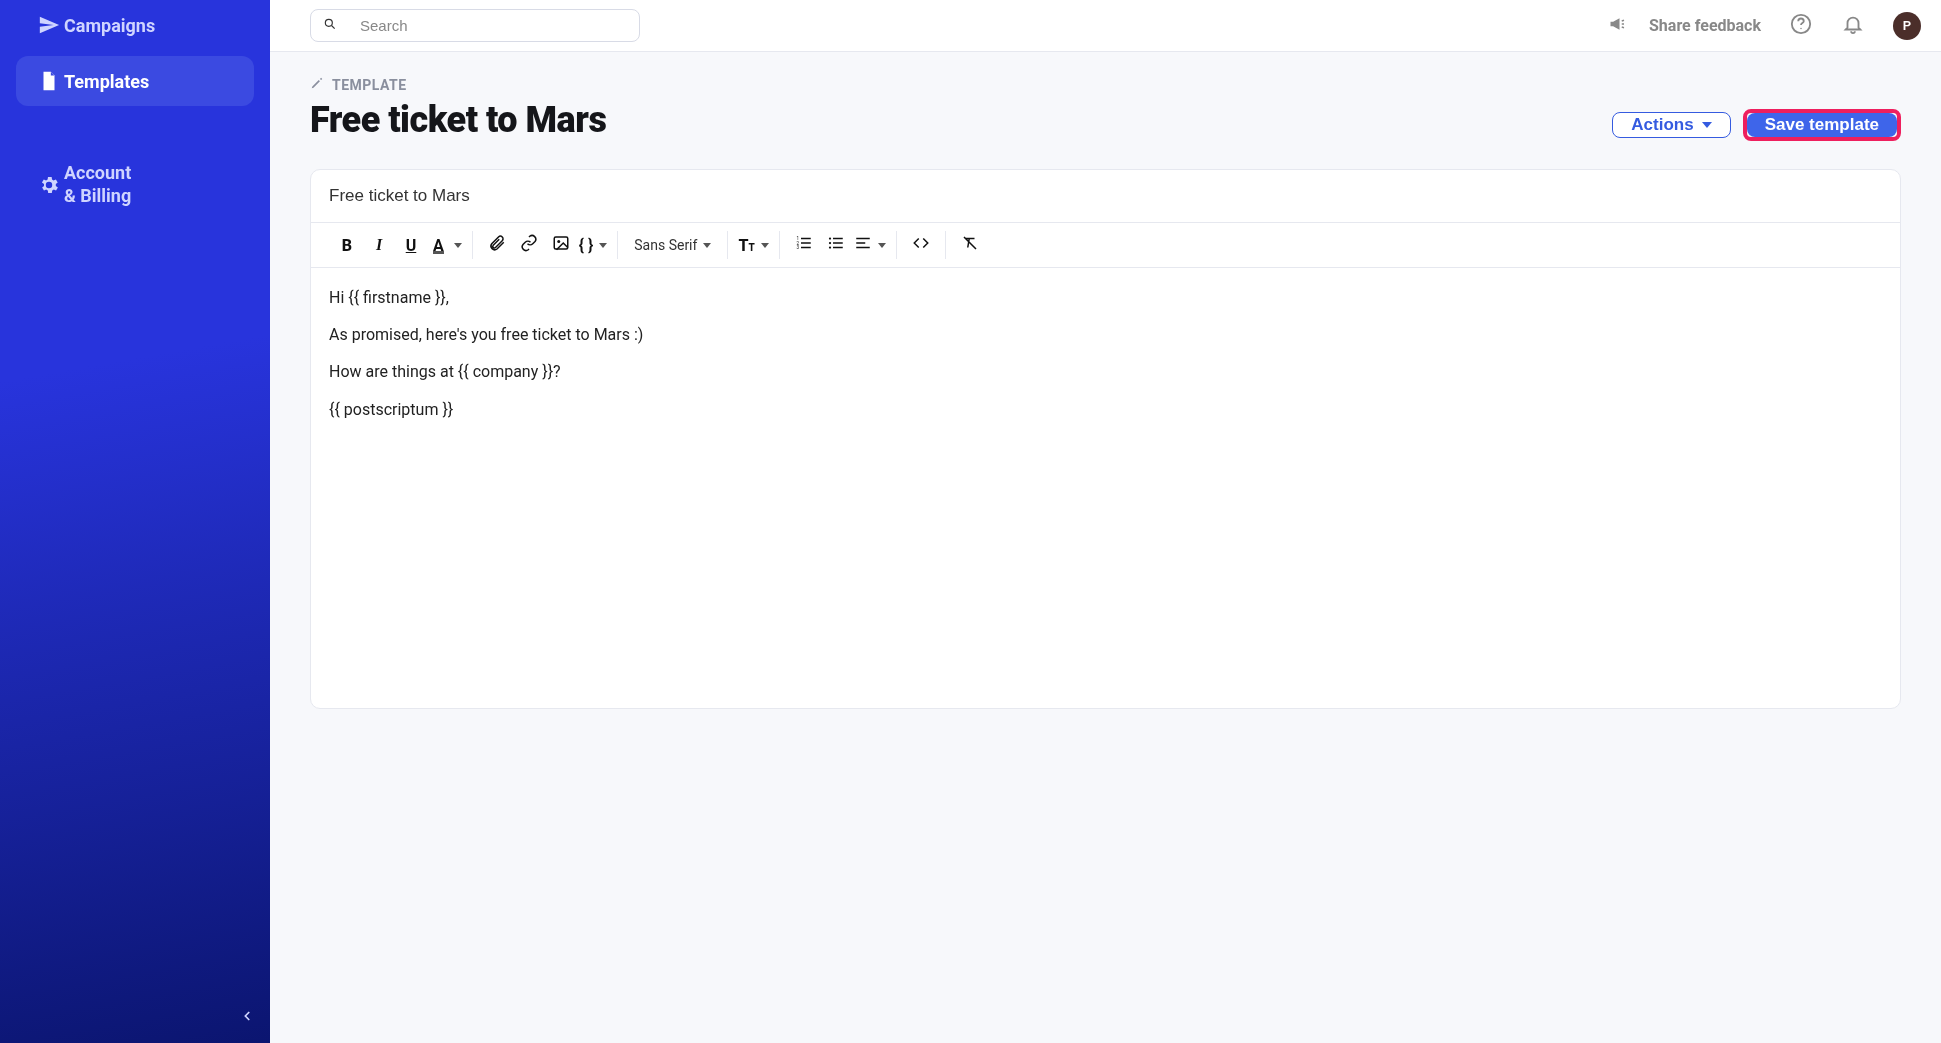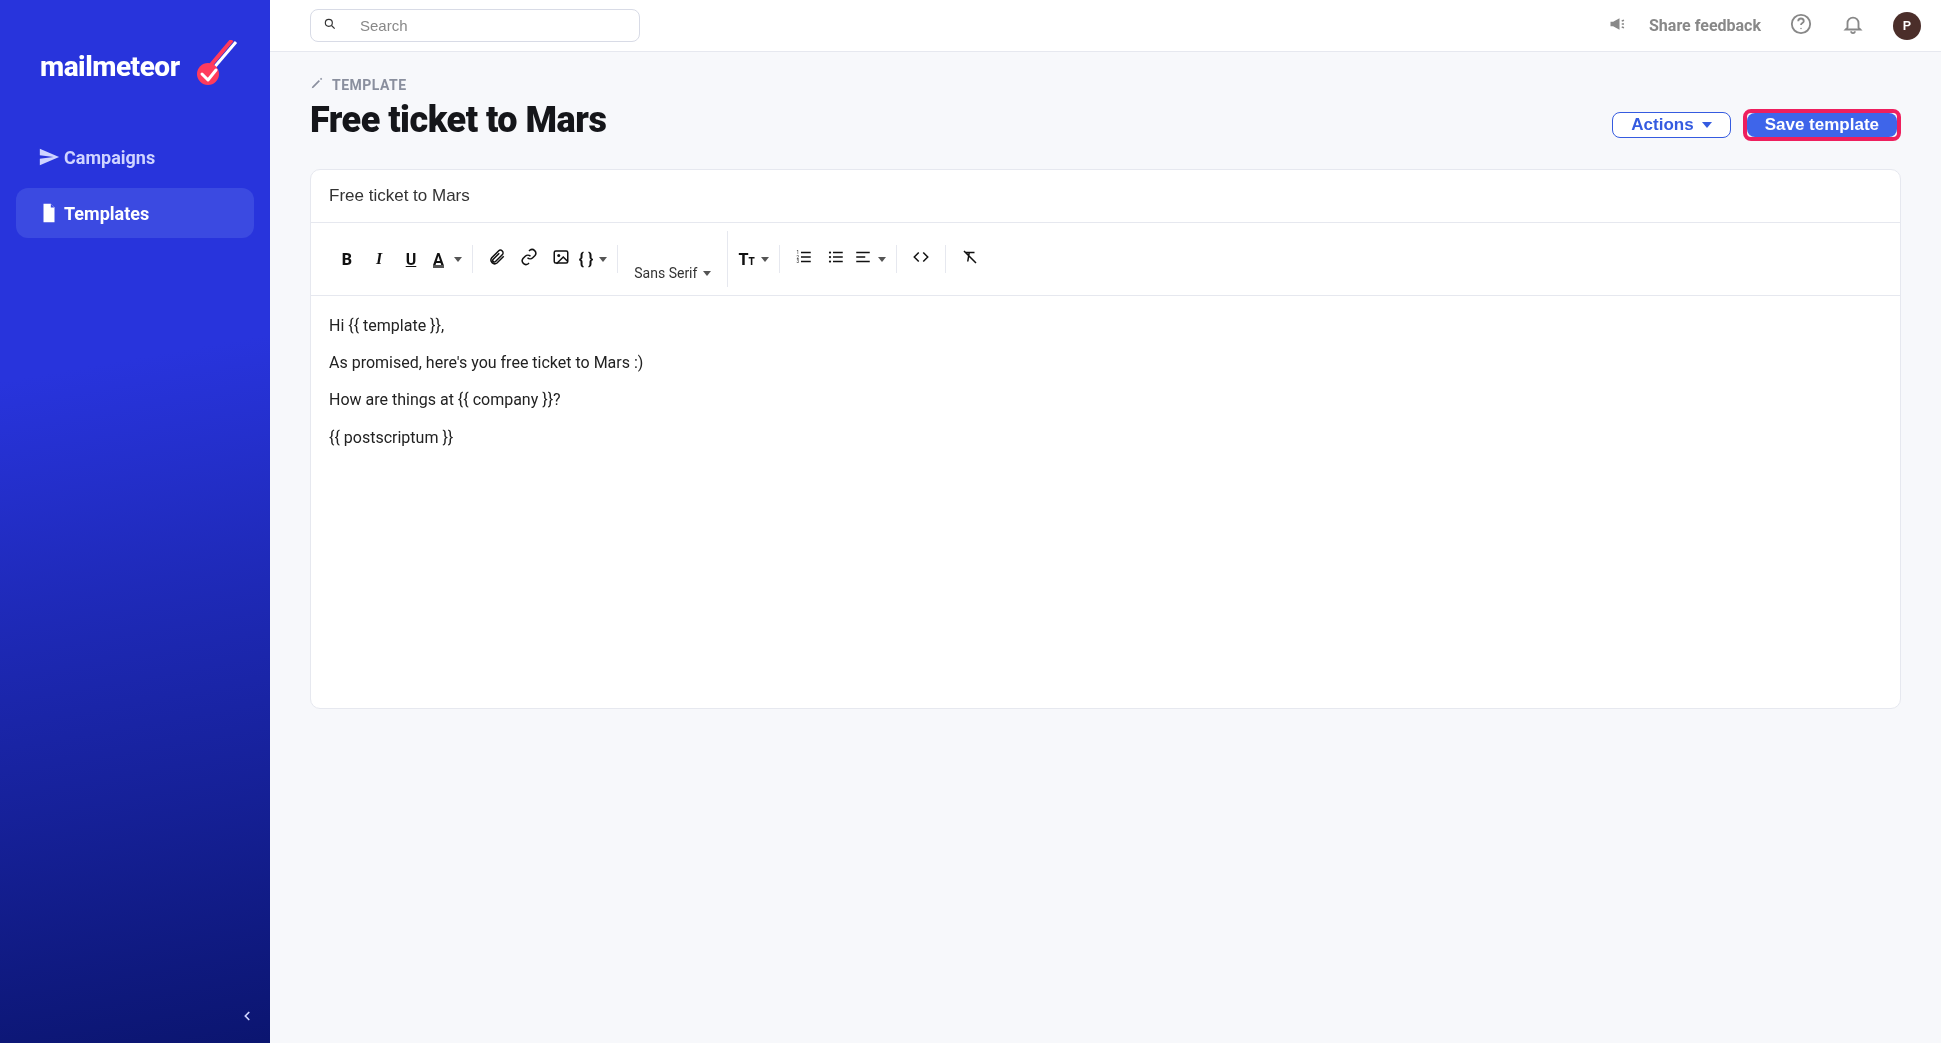--- a/index.html
+++ b/index.html
@@ -258,48 +258,36 @@
   .font-color .bar {
     position: absolute;
     left: 4px; right: 4px; bottom: 1px;
     height: 3px;
     background: #555;
   }
   .font-family {
     font-size: 14px;
     color: #333;
     padding: 0 6px;
-    margin-top: 28px;
   }
 
   .editor-body {
     flex: 1;
     padding: 18px 18px;
     font-size: 16px;
     color: #222;
     line-height: 1.45;
   }
   .editor-body p { margin-bottom: 14px; }
   .editor-body .sig { margin-bottom: 14px; }
 </style>
 </head>
 <body>
 
 <aside class="sidebar">
-  <div class="brand">
-    <span class="word">mailmeteor</span>
-    <span>
-      <svg viewBox="0 0 48 48">
-        <path d="M46 2 L22 30" stroke="#fff" stroke-width="3" fill="none"></path>
-        <path d="M42 0 L20 26" stroke="#ff3b5c" stroke-width="4" fill="none"></path>
-        <circle cx="18" cy="34" r="11" fill="#ff3b5c"></circle>
-        <path d="M12 34 L18 40 L26 30" stroke="#fff" stroke-width="3" fill="none" stroke-linecap="round" stroke-linejoin="round"></path>
-      </svg>
-    </span>
-  </div>
 
   <nav class="nav">
     <div class="nav-item">
       <span class="icon">
         <svg viewBox="0 0 24 24">
             <path d="M2 21l21-9L2 3v7l15 2-15 2z"></path>
           </svg>
       </span>
       <span>Campaigns</span>
     </div>
@@ -308,20 +296,31 @@
       <span class="icon">
         <svg viewBox="0 0 24 24">
             <path d="M6 2h8l4 4v16H6z"></path>
             <path d="M14 2v4h4" fill="#3b4ae1"></path>
           </svg>
       </span>
       <span>Templates</span>
     </div>
 
 
+    <div class="nav-item nav-group2">
+      <span class="icon">
+        <svg viewBox="0 0 24 24">
+            <path d="M19.4 13a7.5 7.5 0 000-2l2.1-1.6-2-3.4-2.5 1a7.5 7.5 0 00-1.7-1l-.4-2.6h-4l-.4 2.6a7.5 7.5 0 00-1.7 1l-2.5-1-2 3.4L6.6 11a7.5 7.5 0 000 2l-2.1 1.6 2 3.4 2.5-1a7.5 7.5 0 001.7 1l.4 2.6h4l.4-2.6a7.5 7.5 0 001.7-1l2.5 1 2-3.4zM12 15.5A3.5 3.5 0 1112 8.5a3.5 3.5 0 010 7z"></path>
+          </svg>
+      </span>
+      <span class="multi-line">
+        <span>Account</span><br>
+        <span>&amp; Billing</span>
+      </span>
+    </div>
   </nav>
 
   <div class="collapse-btn">
     <svg viewBox="0 0 24 24">
         <path d="M15 6l-6 6 6 6" stroke="currentColor" stroke-width="3" fill="none" stroke-linecap="round" stroke-linejoin="round"></path>
       </svg>
   </div>
 </aside>
 
 <div class="main">
@@ -492,20 +491,20 @@
           <span>
             <svg viewBox="0 0 24 24">
                 <path d="M6 6h12M11 6l-2 12M4 4l16 16" stroke="#111" stroke-width="2" fill="none"></path>
               </svg>
           </span>
         </div>
       </div>
     </div>
 
     <div class="editor-body" contenteditable="true" style="">
-      <p>Hi {{ template }},</p>
+      <p>Hi {{ firstname }},</p>
       <p>As promised, here's you free ticket to Mars :)</p>
       <p>How are things at {{ company }}?</p>
       <p>{{ postscriptum }}</p>
     </div>
   </div>
 
 </div>
 
 </body></html>

